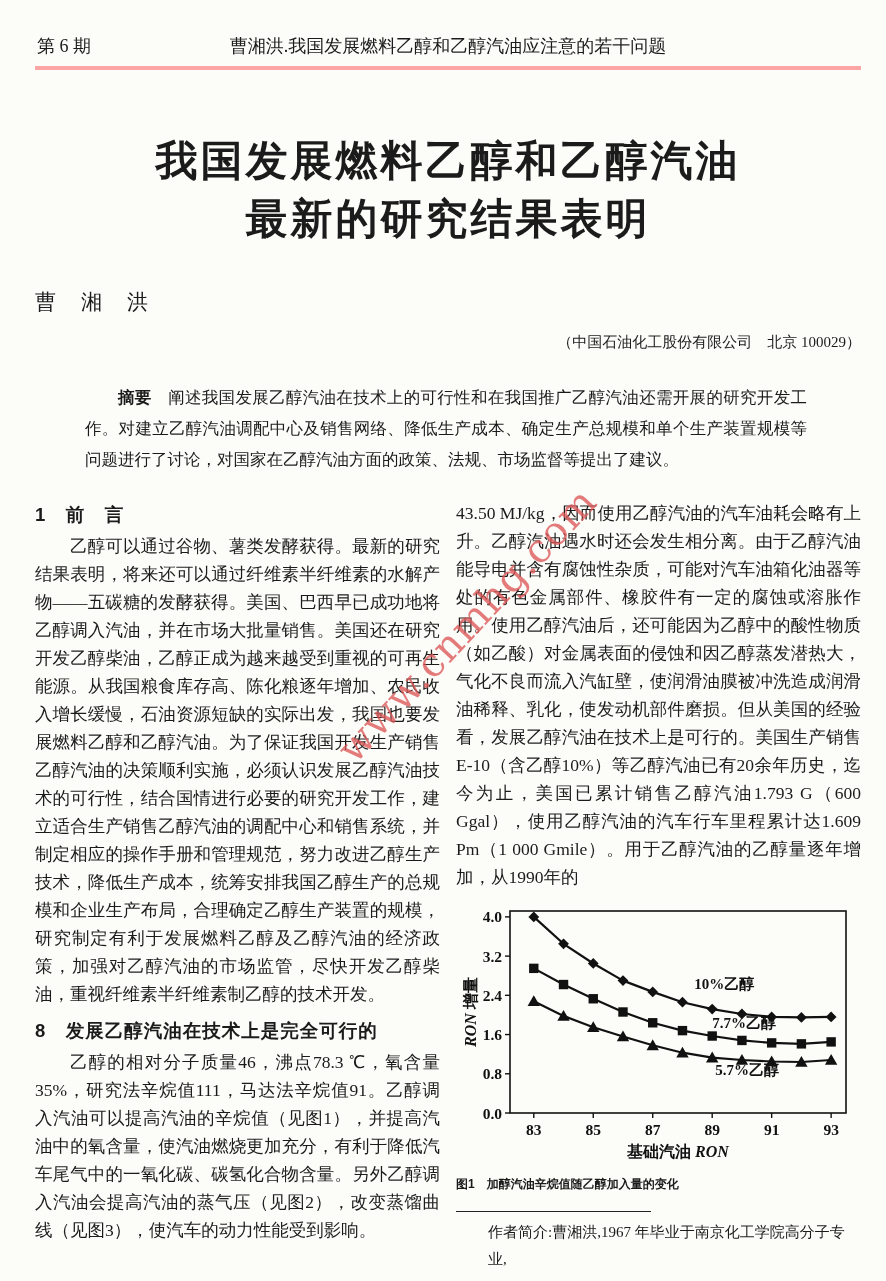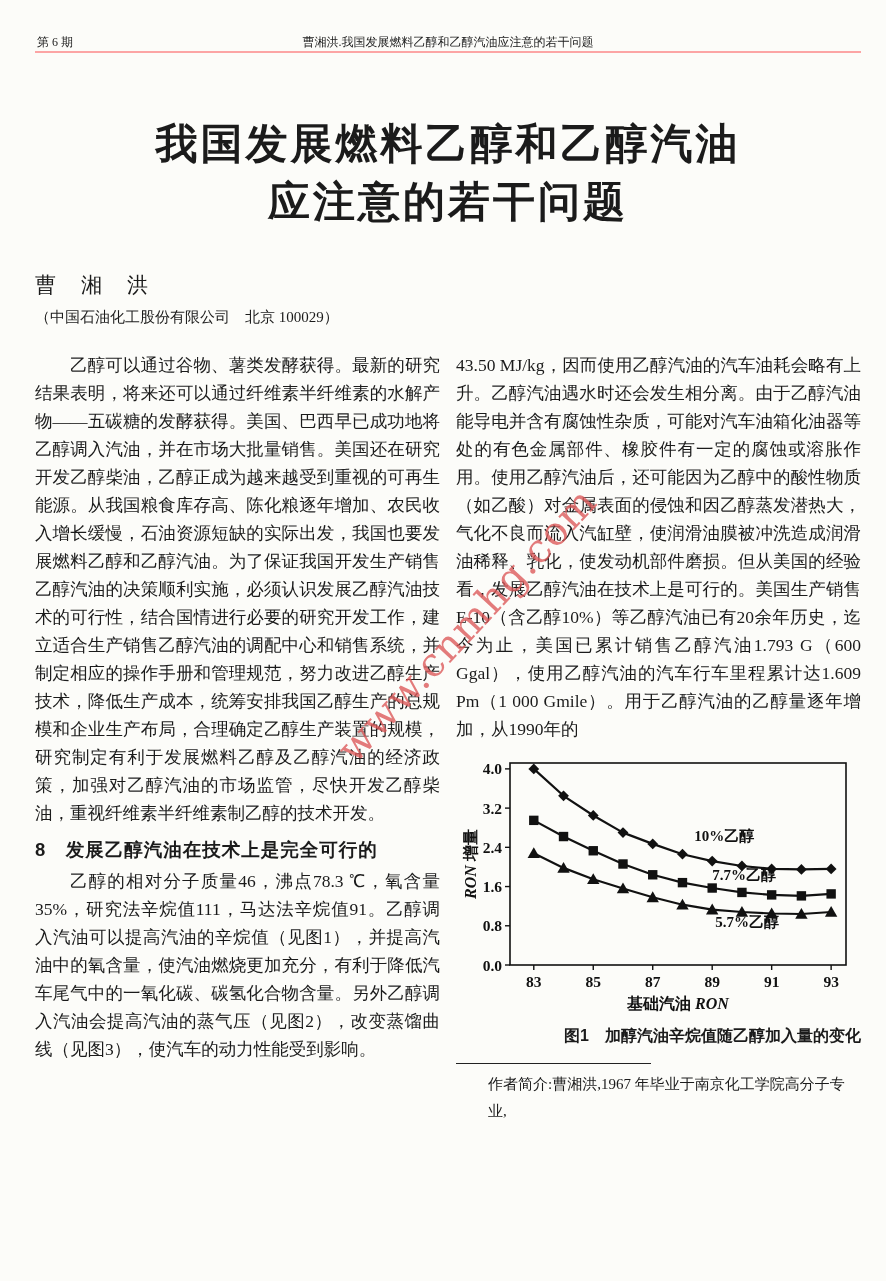--- a/index.html
+++ b/index.html
@@ -1,62 +1,64 @@
 <!DOCTYPE html>
 <html><head>
 <meta charset="utf-8">
 <style>
   *{margin:0;padding:0;box-sizing:border-box}
   html,body{width:886px;height:1281px}
   body{overflow:hidden;background:#fcfcf9;color:#1b1b1b;font-family:"Liberation Serif",serif;position:relative}
   .page{position:absolute;inset:0;padding:0 25px 0 35px}
-  .hdr{position:relative;padding-top:34px;border-bottom:2px solid #fca5a5;text-align:center;font-size:12px}
+  .hdr{position:relative;padding-top:34px;padding-bottom:8px;border-bottom:4px solid #fca5a5;text-align:center;font-size:18px}
   .hdr .issue{position:absolute;left:2px;top:34px}
   .title{margin-top:62px;text-align:center;font-family:"Liberation Sans",sans-serif;font-weight:bold;font-size:42px;line-height:58px;letter-spacing:3px}
   .author{text-align:left;margin-top:40px;font-size:21px;letter-spacing:2px}
-  .affil{text-align:left;margin-top:9px;font-size:15px}
+  .affil{text-align:right;margin-top:17px;font-size:15px}
   .abstract{margin:30px 54px 0 50px;font-size:16.5px;line-height:31px;text-align:justify;font-family:"Liberation Sans",sans-serif;text-indent:2em}
   .abstract .lbl{font-weight:bold;margin-right:1em}
   .keywords{margin:17px 54px 0 50px;font-size:16.5px;font-family:"Liberation Sans",sans-serif;font-weight:bold}
   .cols{display:flex;gap:16px;margin-top:24px}
   .col{width:405px;font-size:17.5px;line-height:28px;text-align:justify}
   .sec{font-family:"Liberation Sans",sans-serif;font-size:18.5px;font-weight:bold;letter-spacing:1px;margin:2px 0 3px}
   .sec.s2{margin-top:9px}
   p.body{text-indent:2em}
   p.cont{text-indent:0}
   .fig{margin-top:12px}
   .fig svg{display:block;margin-left:6px}
-  .figcap{text-align:right;font-family:"Liberation Sans",sans-serif;font-weight:bold;font-size:16px;margin-top:5px}
+  .figcap{text-align:left;font-family:"Liberation Sans",sans-serif;font-weight:bold;font-size:12px;margin-top:5px}
   .fnsep{width:195px;border-top:1.5px solid #222;margin-top:13px}
   .fns{margin-top:7px;padding-left:32px;font-size:15px;line-height:27px;text-align:left}
   .wm{position:absolute;left:292px;top:612px;width:330px;text-align:center;font-family:"DejaVu Serif",serif;font-size:40px;letter-spacing:1px;transform:rotate(-47deg);opacity:.78;pointer-events:none;white-space:nowrap}
 </style>
 </head>
 <body>
 
 <div class="page">
 
   <div class="hdr">
     <span class="issue">第 6 期</span>
     <span>曹湘洪.我国发展燃料乙醇和乙醇汽油应注意的若干问题</span>
   </div>
 
   <div class="title">
     <div>我国发展燃料乙醇和乙醇汽油</div>
-    <div>应注意的若干问题</div>
+    <div>最新的研究结果表明</div>
   </div>
 
   <div class="author">曹　湘　洪</div>
   <div class="affil">（中国石油化工股份有限公司　北京 100029）</div>
 
+  <p class="abstract"><span class="lbl">摘要</span><span>阐述我国发展乙醇汽油在技术上的可行性和在我国推广乙醇汽油还需开展的研究开发工作。对建立乙醇汽油调配中心及销售网络、降低生产成本、确定生产总规模和单个生产装置规模等问题进行了讨论，对国家在乙醇汽油方面的政策、法规、市场监督等提出了建议。</span></p>
 
 
   <div class="cols">
 
     <div class="col">
+      <div class="sec">1　前　言</div>
       <p class="body">乙醇可以通过谷物、薯类发酵获得。最新的研究结果表明，将来还可以通过纤维素半纤维素的水解产物——五碳糖的发酵获得。美国、巴西早已成功地将乙醇调入汽油，并在市场大批量销售。美国还在研究开发乙醇柴油，乙醇正成为越来越受到重视的可再生能源。从我国粮食库存高、陈化粮逐年增加、农民收入增长缓慢，石油资源短缺的实际出发，我国也要发展燃料乙醇和乙醇汽油。为了保证我国开发生产销售乙醇汽油的决策顺利实施，必须认识发展乙醇汽油技术的可行性，结合国情进行必要的研究开发工作，建立适合生产销售乙醇汽油的调配中心和销售系统，并制定相应的操作手册和管理规范，努力改进乙醇生产技术，降低生产成本，统筹安排我国乙醇生产的总规模和企业生产布局，合理确定乙醇生产装置的规模，研究制定有利于发展燃料乙醇及乙醇汽油的经济政策，加强对乙醇汽油的市场监管，尽快开发乙醇柴油，重视纤维素半纤维素制乙醇的技术开发。</p>
       <div class="sec s2">8　发展乙醇汽油在技术上是完全可行的</div>
       <p class="body">乙醇的相对分子质量46，沸点78.3 ℃，氧含量35%，研究法辛烷值111，马达法辛烷值91。乙醇调入汽油可以提高汽油的辛烷值（见图1），并提高汽油中的氧含量，使汽油燃烧更加充分，有利于降低汽车尾气中的一氧化碳、碳氢化合物含量。另外乙醇调入汽油会提高汽油的蒸气压（见图2），改变蒸馏曲线（见图3），使汽车的动力性能受到影响。</p>
     </div>
 
     <div class="col">
       <p class="cont">43.50 MJ/kg，因而使用乙醇汽油的汽车油耗会略有上升。乙醇汽油遇水时还会发生相分离。由于乙醇汽油能导电并含有腐蚀性杂质，可能对汽车油箱化油器等处的有色金属部件、橡胶件有一定的腐蚀或溶胀作用。使用乙醇汽油后，还可能因为乙醇中的酸性物质（如乙酸）对金属表面的侵蚀和因乙醇蒸发潜热大，气化不良而流入汽缸壁，使润滑油膜被冲洗造成润滑油稀释、乳化，使发动机部件磨损。但从美国的经验看，发展乙醇汽油在技术上是可行的。美国生产销售 E-10（含乙醇10%）等乙醇汽油已有20余年历史，迄今为止，美国已累计销售乙醇汽油1.793 G（600 Ggal），使用乙醇汽油的汽车行车里程累计达1.609 Pm（1 000 Gmile）。用于乙醇汽油的乙醇量逐年增加，从1990年的</p>
 
       <div class="fig">
         <svg id="fig1-svg" width="396" height="262" viewBox="0 0 396 262">

